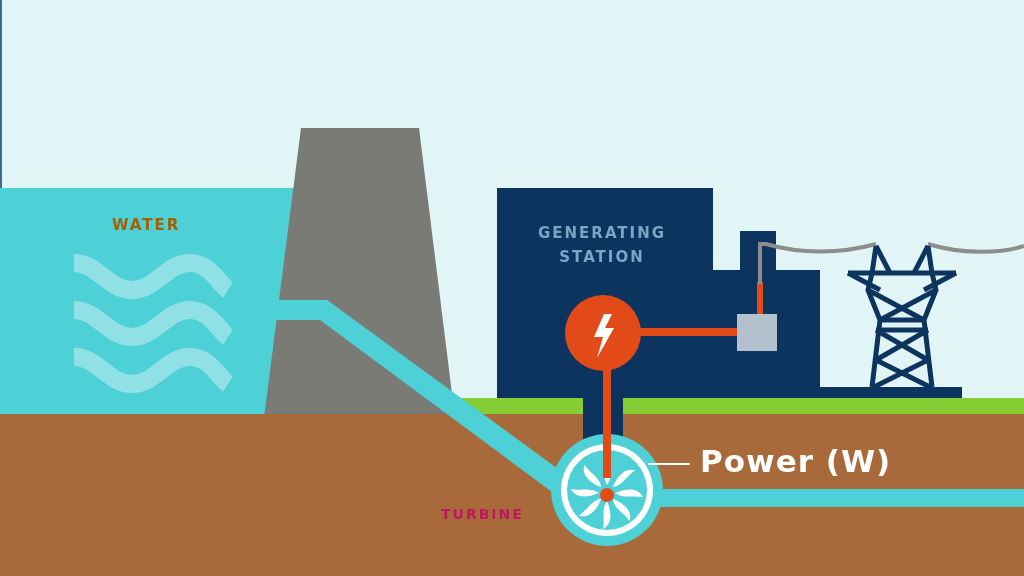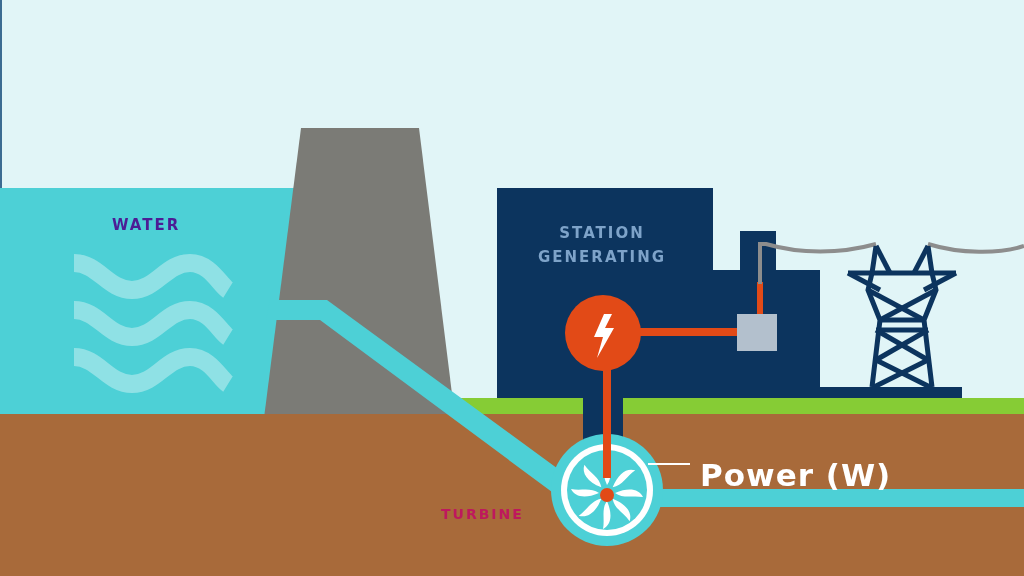--- a/index.html
+++ b/index.html
@@ -6,24 +6,24 @@
     body { width: 1024px; height: 576px; overflow: hidden; background: #e1f5f7; }
     #scene { position: relative; width: 1024px; height: 576px; }
     svg { position: absolute; left: 0; top: 0; }
     .lbl {
       position: absolute;
       font-family: "DejaVu Sans", sans-serif;
       font-weight: bold;
       letter-spacing: 2px;
       white-space: nowrap;
     }
-    #water-label { left: 112px; top: 216px; font-size: 15px; color: #4c1d95; }
+    #water-label { left: 112px; top: 216px; font-size: 15px; color: #a16207; }
     #station-label { left: 535px; top: 221px; font-size: 15px; color: #7ea3c9; line-height: 24px; text-align: center; width: 134px; }
     #turbine-label { left: 441px; top: 506px; font-size: 14px; color: #be185d; }
-    #power-label { left: 700px; top: 457px; font-size: 31px; color: #ffffff; letter-spacing: 1px; }
+    #power-label { left: 700px; top: 443px; font-size: 31px; color: #ffffff; letter-spacing: 1px; }
   </style>
 </head>
 <body>
 
 <div id="scene">
   <svg width="1024" height="576" viewBox="0 0 1024 576">
 
     <rect x="0" y="0" width="1024" height="576" fill="#e1f5f7"></rect>
     <rect x="0" y="0" width="2" height="576" fill="#3c6c92"></rect>
 
@@ -100,18 +100,18 @@
       <line x1="876" y1="330" x2="928" y2="360"></line>
       <line x1="928" y1="330" x2="876" y2="360"></line>
       <line x1="876" y1="360" x2="930" y2="387"></line>
       <line x1="928" y1="360" x2="874" y2="387"></line>
     </g>
     <rect x="820" y="387" width="142" height="11" fill="#0c345e"></rect>
   </svg>
 
   <div id="water-label" class="lbl">WATER</div>
   <div id="station-label" class="lbl">
+    <div>GENERATING</div>
     <div>STATION</div>
-    <div>GENERATING</div>
   </div>
   <div id="turbine-label" class="lbl">TURBINE</div>
   <div id="power-label" class="lbl">Power (W)</div>
 </div>
 
 </body></html>

